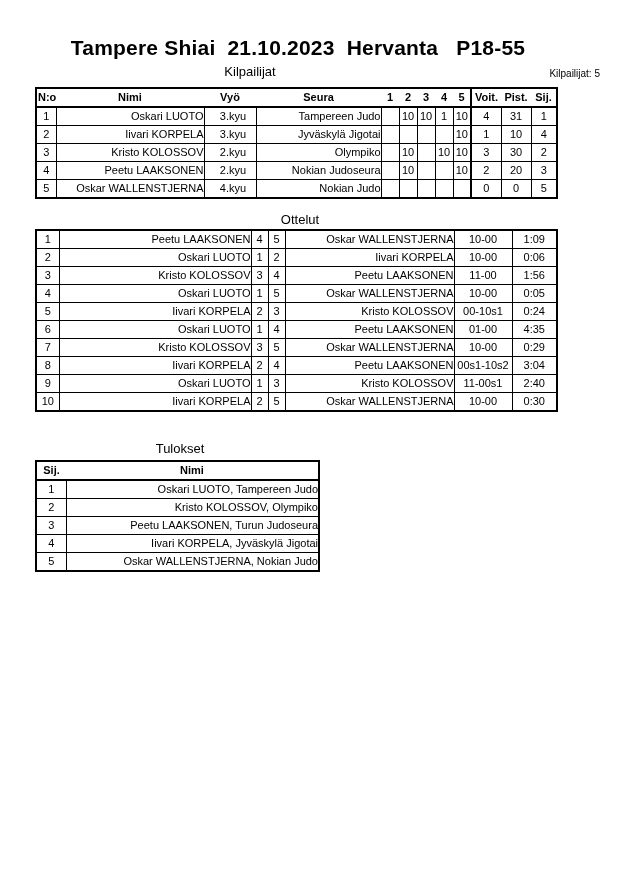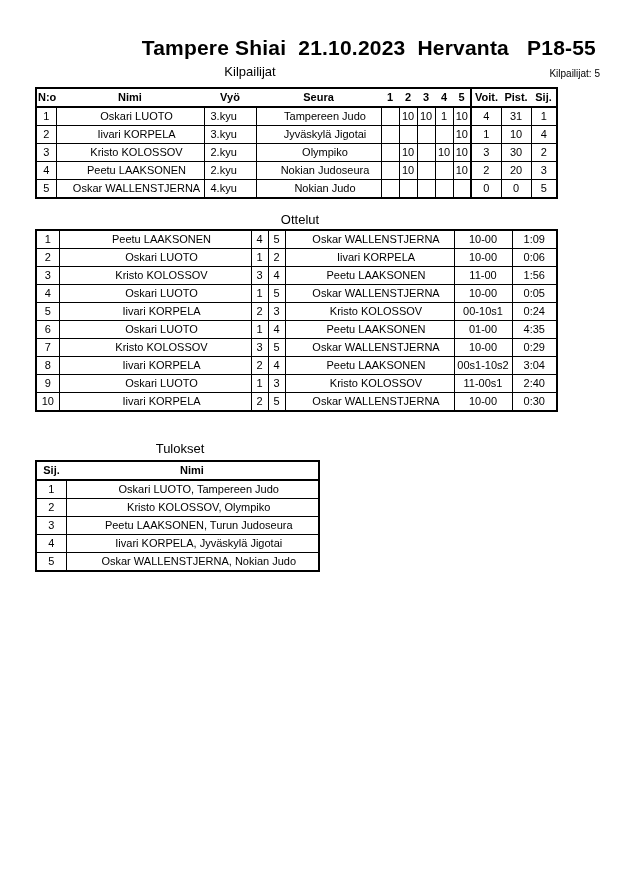--- a/index.html
+++ b/index.html
@@ -2,21 +2,21 @@
 <html><head>
 <meta charset="utf-8">
 <style>
   html,body{margin:0;padding:0;}
   body{
     width:630px;height:891px;background:#ffffff;position:relative;
     font-family:"Liberation Sans",sans-serif;color:#000;
   }
   .abs{position:absolute;}
   .page-title{
-    top:36px;left:0;width:596px;text-align:right;
+    top:36px;left:0;width:596px;text-align:center;
     font-size:21px;font-weight:bold;white-space:pre;letter-spacing:0.2px;
   }
   .section-heading{font-size:13px;font-weight:normal;text-align:center;}
   .heading-competitors{top:64px;left:35px;width:430px;}
   .heading-matches{top:212px;left:35px;width:530px;}
   .heading-results{top:441px;left:35px;width:290px;}
   .count-label{top:68px;left:440px;width:160px;text-align:right;font-size:10px;}
 
   table{
     border-collapse:collapse;table-layout:fixed;
@@ -25,22 +25,22 @@
   }
   td,th{
     border:1px solid #000;height:17px;padding:0;overflow:hidden;
     white-space:nowrap;vertical-align:middle;line-height:17px;
   }
   th{
     font-weight:bold;border-left:none;border-right:none;
     border-bottom:2px solid #000;text-align:center;
   }
   td{text-align:center;}
-  .al{text-align:center;padding-left:13px;}
-  .al-sm{text-align:left;padding-left:6px;}
+  .al{text-align:right;padding-left:13px;}
+  .al-sm{text-align:center;padding-left:6px;}
   .hleft{text-align:left;padding-left:1px;overflow:visible;}
   .thickL{border-left:2px solid #000 !important;}
   .t-competitors{top:87px;left:35px;width:521px;}
   .t-matches{top:229px;left:35px;width:521px;}
   .t-results{top:460px;left:35px;width:283px;}
 </style>
 </head>
 <body>
 
 <div class="abs page-title">Tampere Shiai  21.10.2023  Hervanta   P18-55</div>

